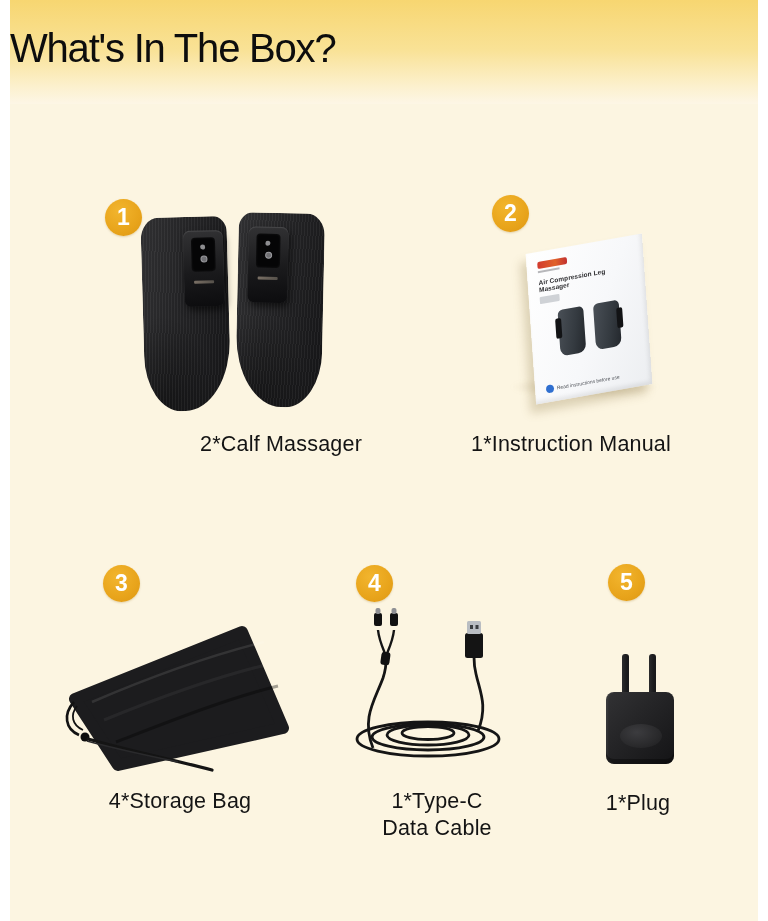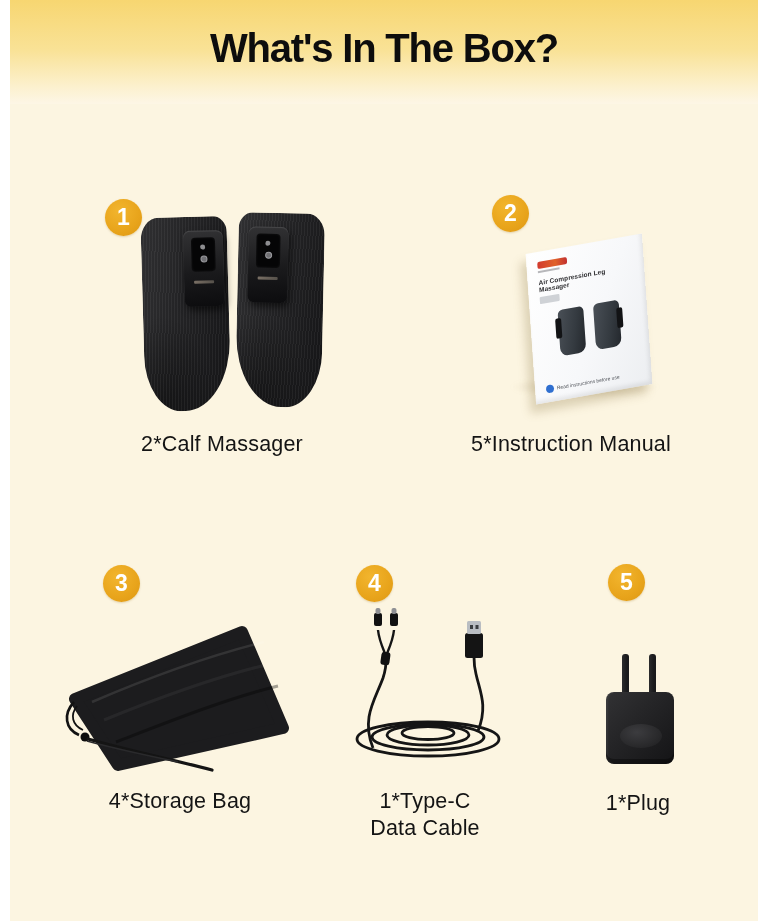--- a/index.html
+++ b/index.html
@@ -12,21 +12,21 @@
   .body-bg {
     position:absolute; left:10px; right:10px; top:0; bottom:0;
     background:#FCF5E1;
   }
   .header-band {
     position:absolute; left:10px; right:10px; top:0; height:104px;
     background:linear-gradient(180deg,#F7D671 0%,#F9E296 48%,#FCF0CC 82%,#FDF6E6 100%);
   }
   .page-title {
     position:absolute; left:10px; right:10px; top:26px;
-    text-align:center; font-size:40px; font-weight:700; letter-spacing:-1.2px;
+    text-align:left; font-size:40px; font-weight:400; letter-spacing:-1.2px;
     color:#0d0d0d;
   }
   .badge {
     position:absolute; width:37px; height:37px; border-radius:50%;
     background:radial-gradient(circle at 38% 32%, #F2B52E 0%, #E8A41B 60%, #DD9713 100%);
     color:#fff; display:flex; align-items:center; justify-content:center;
     font-size:23px; font-weight:700;
     box-shadow:0 1px 2px rgba(150,110,20,.25);
   }
   .item-label {
@@ -167,40 +167,40 @@
     <div class="sleeve sleeve-right">
       <div class="controller">
         <div class="screen">
           <div class="dot-a"></div>
           <div class="dot-b"></div>
         </div>
         <div class="logo-line"></div>
       </div>
     </div>
   </div>
-  <div class="item-label" style="left:82px; top:431px; width:280px;">2*Calf Massager</div>
+  <div class="item-label" style="left:82px; top:431px; width:280px;text-align:right;">2*Calf Massager</div>
 
   <div class="manual-wrap">
     <div class="manual-shadow"></div>
     <div class="manual-book">
       <div class="logo-mark"></div>
       <div class="logo-tagline"></div>
       <div class="manual-title">Air Compression Leg Massager</div>
       <div class="model-chip"></div>
       <div class="product-row">
         <div class="mini-sleeve a"></div>
         <div class="mini-sleeve b"></div>
       </div>
       <div class="manual-footer">
         <div class="info-dot"></div>
         <div class="manual-note">Read instructions before use</div>
       </div>
     </div>
   </div>
-  <div class="item-label" style="left:431px; top:431px; width:280px;">5*Instruction Manual</div>
+  <div class="item-label" style="left:431px; top:431px; width:280px;">1*Instruction Manual</div>
 
   <svg style="position:absolute; left:58px; top:598px;" width="240" height="180" viewBox="0 0 240 180">
     <polygon points="17,101 184,34 225,130 60,167" fill="#1c1c1e" stroke="#1c1c1e" stroke-width="12" stroke-linejoin="round"></polygon>
     <path d="M 34,104 C 90,80 150,58 206,44" stroke="rgba(255,255,255,0.10)" stroke-width="2.5" fill="none"></path>
     <path d="M 46,122 C 100,100 160,78 212,66" stroke="rgba(255,255,255,0.05)" stroke-width="3" fill="none"></path>
     <path d="M 58,144 C 110,124 170,100 220,88" stroke="rgba(0,0,0,0.35)" stroke-width="3" fill="none"></path>
     <path d="M 16,104 C 5,116 7,131 21,137" stroke="#121212" stroke-width="2.6" fill="none"></path>
     <path d="M 19,108 C 12,117 14,127 25,132" stroke="#121212" stroke-width="1.8" fill="none"></path>
     <circle cx="27" cy="139" r="4.5" fill="#0d0d0d"></circle>
     <path d="M 30,141 C 72,153 112,161 154,172" stroke="#141414" stroke-width="3.2" fill="none" stroke-linecap="round"></path>
@@ -222,21 +222,21 @@
     <rect x="29" y="13" width="8" height="13" rx="2" fill="#111"></rect>
     <rect x="30.5" y="8" width="5" height="6" rx="2" fill="#8f9094"></rect>
     <rect x="45" y="13" width="8" height="13" rx="2" fill="#111"></rect>
     <rect x="46.5" y="8" width="5" height="6" rx="2" fill="#8f9094"></rect>
     <path d="M 133,131 C 143,106 135,92 131,74 C 129,66 129,62 129,57" stroke="#151515" stroke-width="2.8" fill="none"></path>
     <rect x="120" y="33" width="18" height="25" rx="2.5" fill="#141414"></rect>
     <rect x="122" y="21" width="14" height="13" rx="1.5" fill="#b9bdc2"></rect>
     <rect x="125" y="25" width="3" height="4" fill="#3a3d40"></rect>
     <rect x="130.5" y="25" width="3" height="4" fill="#3a3d40"></rect>
   </svg>
-  <div class="item-label" style="left:285px; top:788px; width:280px;">1*Type-C
+  <div class="item-label" style="left:297px; top:788px; width:280px;">1*Type-C
 Data Cable</div>
 
   <div class="plug">
     <div class="prong prong-l"></div>
     <div class="prong prong-r"></div>
     <div class="plug-body"></div>
   </div>
   <div class="item-label" style="left:498px; top:790px; width:280px;">1*Plug</div>
 
 </div>

